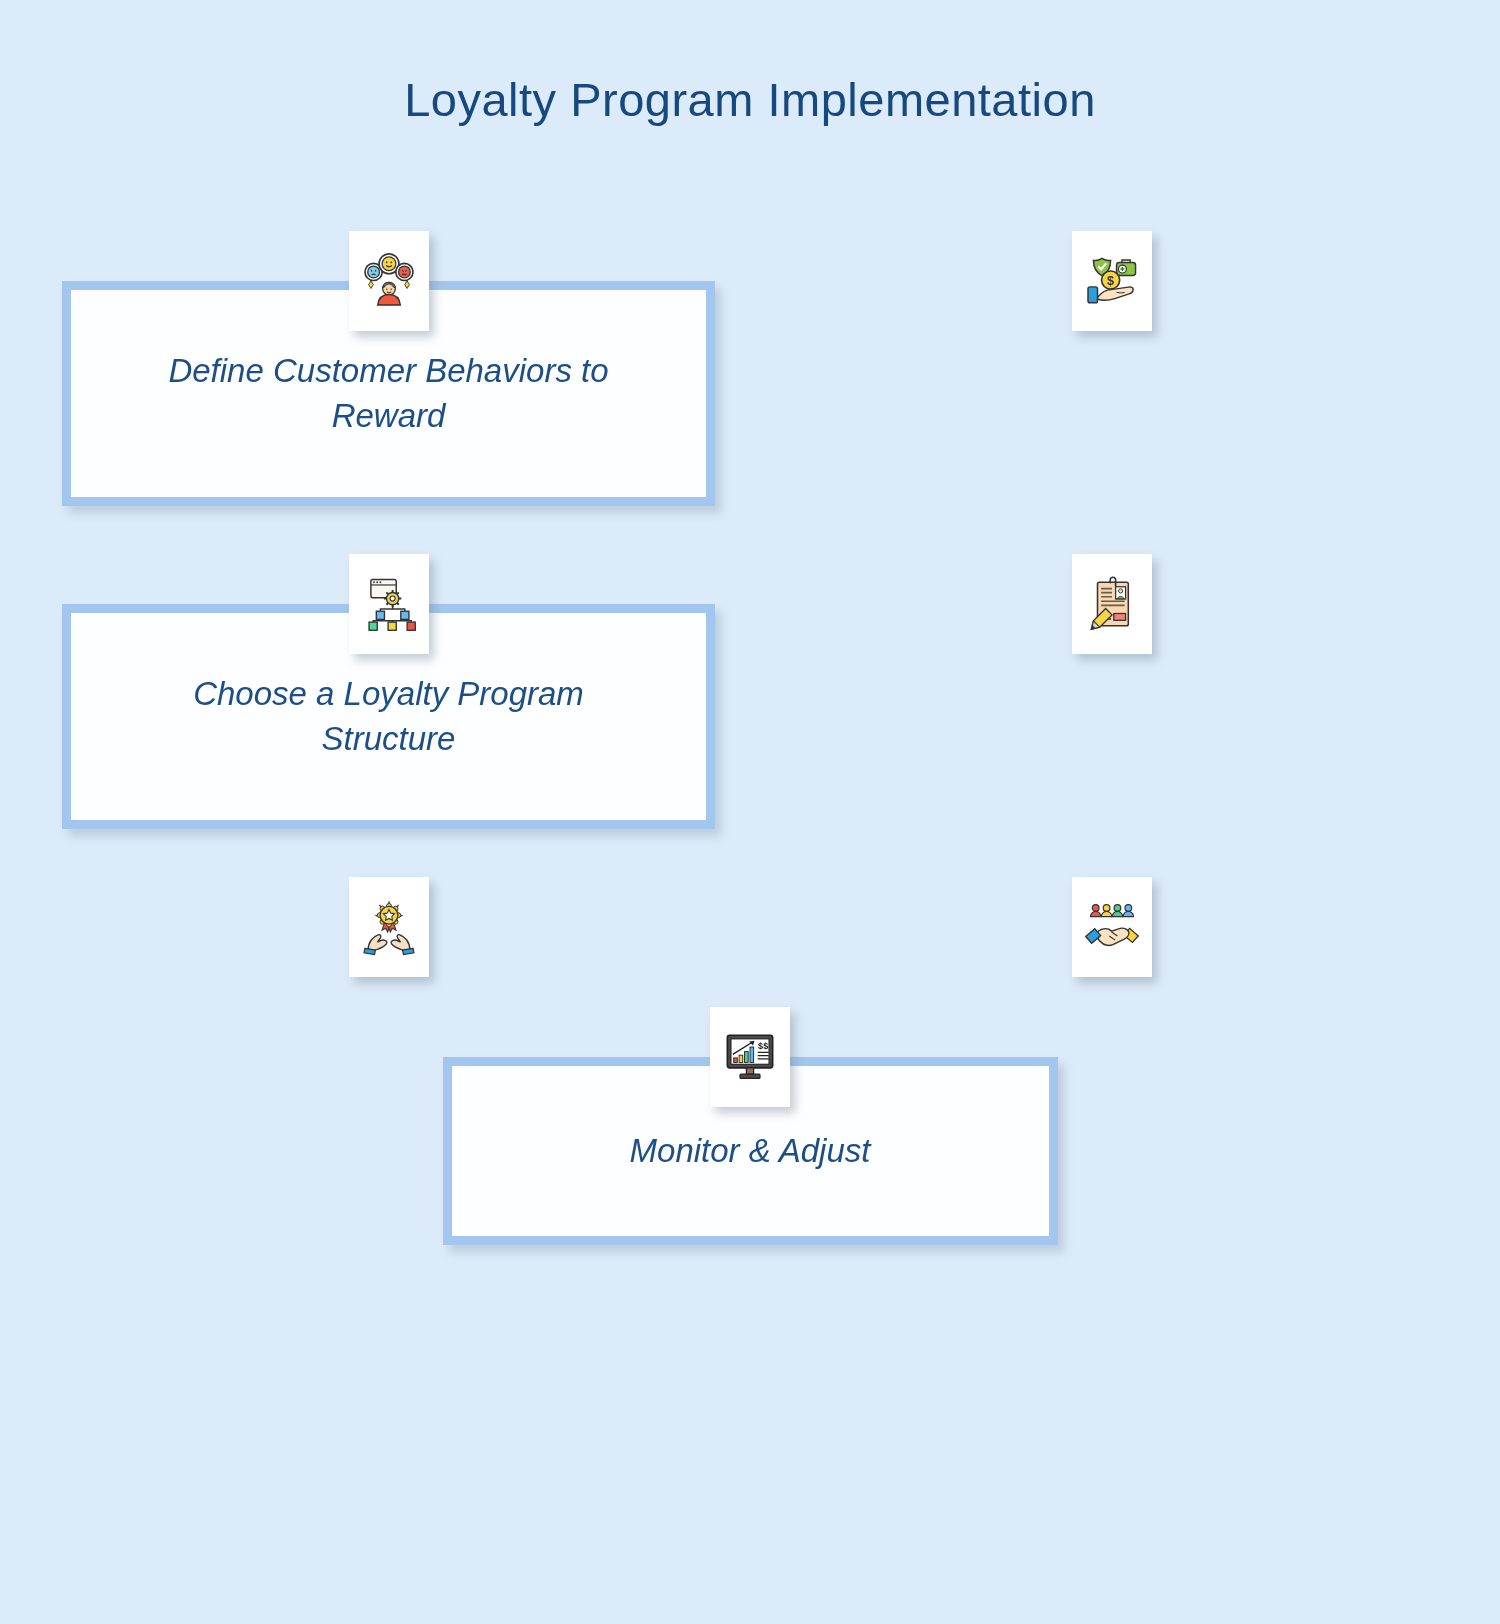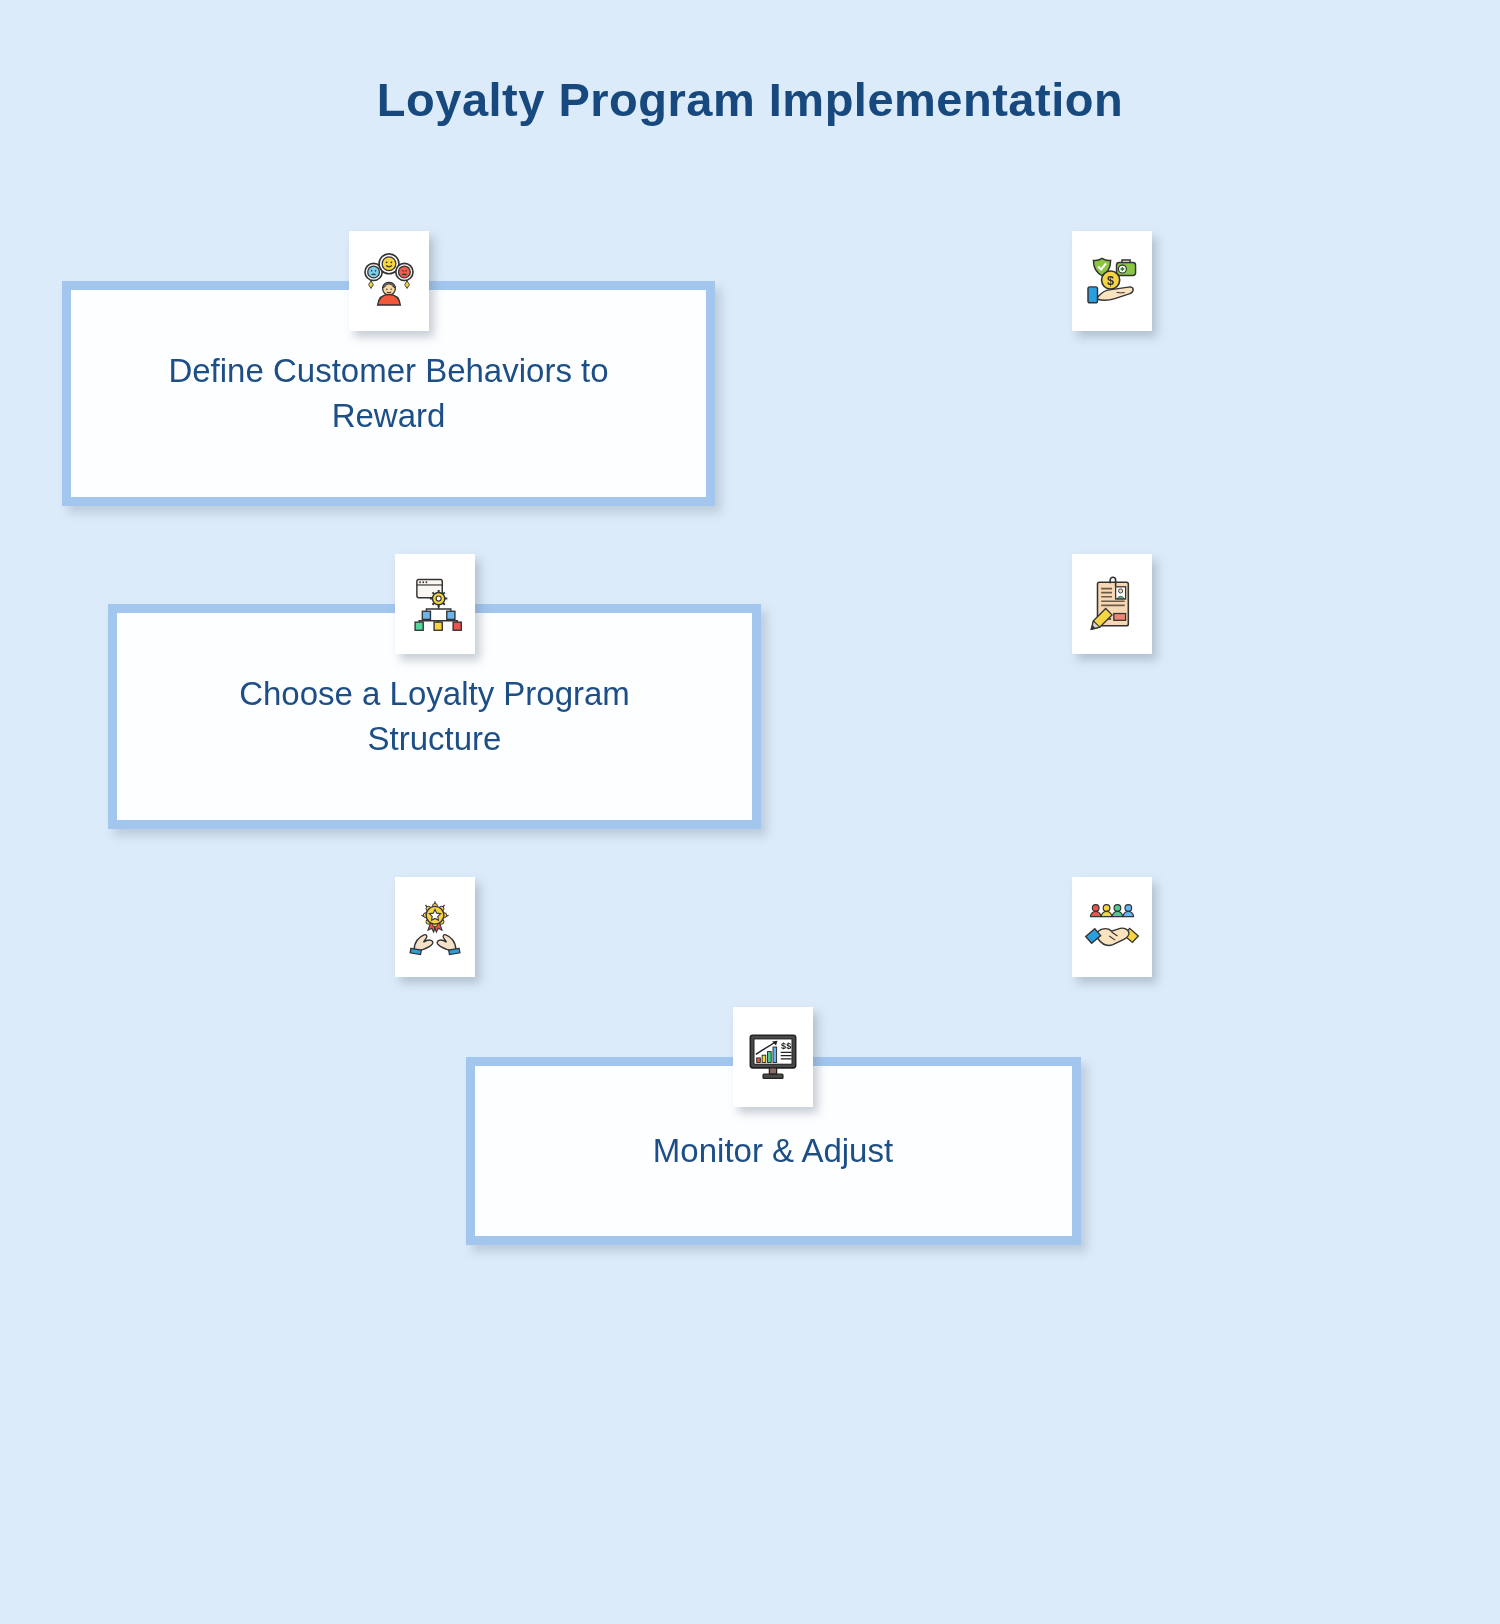--- a/index.html
+++ b/index.html
@@ -5,46 +5,46 @@
   html,body{margin:0;padding:0;}
   body{
     width:1500px;height:1624px;
     background:#dcebf9;
     font-family:"Liberation Sans",sans-serif;
     overflow:hidden;
   }
   .page-title{
     margin:0;padding-top:72px;
     text-align:center;
-    font-size:47px;font-weight:bold;letter-spacing:.5px;
+    font-size:47px;font-weight:normal;letter-spacing:.5px;
     color:#17497e;
   }
   .grid{width:1376px;margin:0 auto;}
   .row{display:flex;justify-content:space-between;}
   .row.first{margin-top:104px;}
-  .row + .row{margin-top:48px;margin-left:46px;}
+  .row + .row{margin-top:48px;}
   .row.last{margin-top:80px;justify-content:center;}
   .step{width:653px;display:flex;flex-direction:column;align-items:center;}
   .row.last .step{width:615px;}
   .icon-box{
     width:80px;height:100px;background:#ffffff;
     position:relative;z-index:2;margin-bottom:-50px;
     display:flex;align-items:center;justify-content:center;
     box-shadow:5px 6px 9px rgba(110,125,145,.38);
   }
   .card{
     box-sizing:border-box;width:100%;height:225px;
     background:#fdfeff;border:9px solid #a3c6ee;
     box-shadow:6px 7px 9px rgba(110,125,145,.28);
     display:flex;align-items:center;justify-content:center;
     text-align:center;padding:0 52px;position:relative;z-index:1;
   }
   .row.last .card{height:188px;}
   .card .label{
-    font-size:33px;line-height:1.34;color:#1d4e85;font-weight:500;
+    font-size:33px;line-height:1.34;color:#1d4e85;font-weight:500;font-style:italic;
   }
   svg{display:block;}
 </style>
 </head>
 <body>
 
 <h1 class="page-title">Loyalty Program Implementation</h1>
 
 <div class="grid">
 

